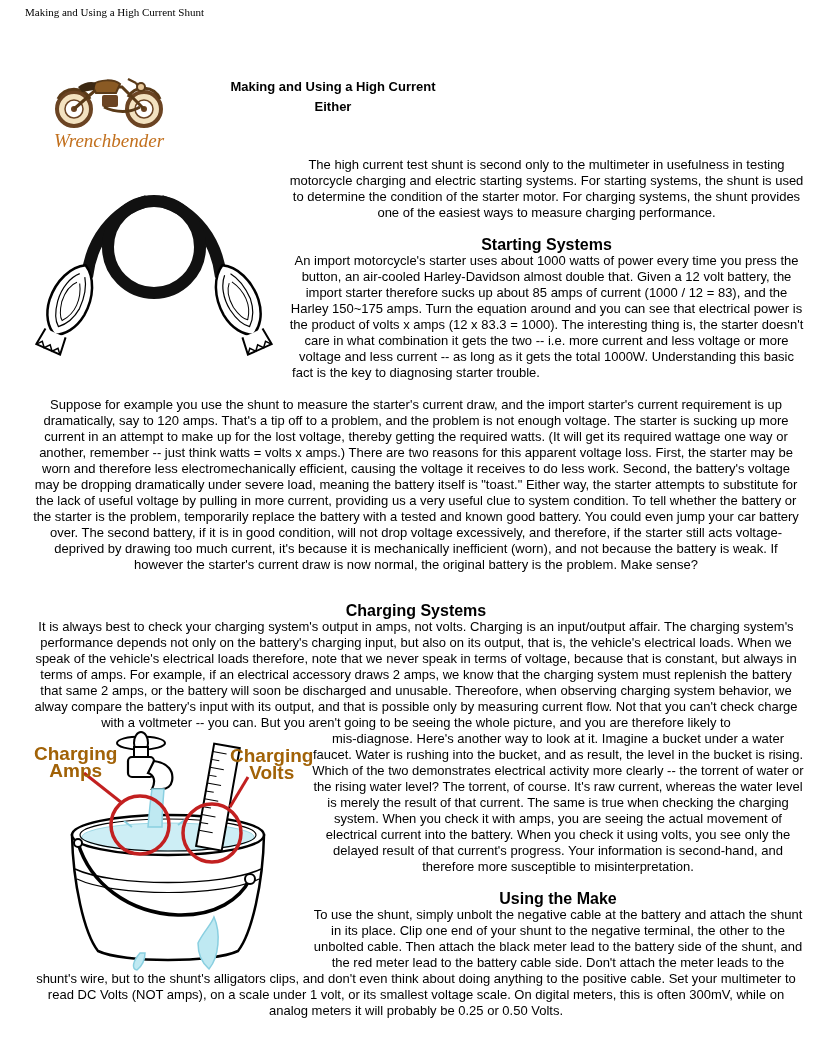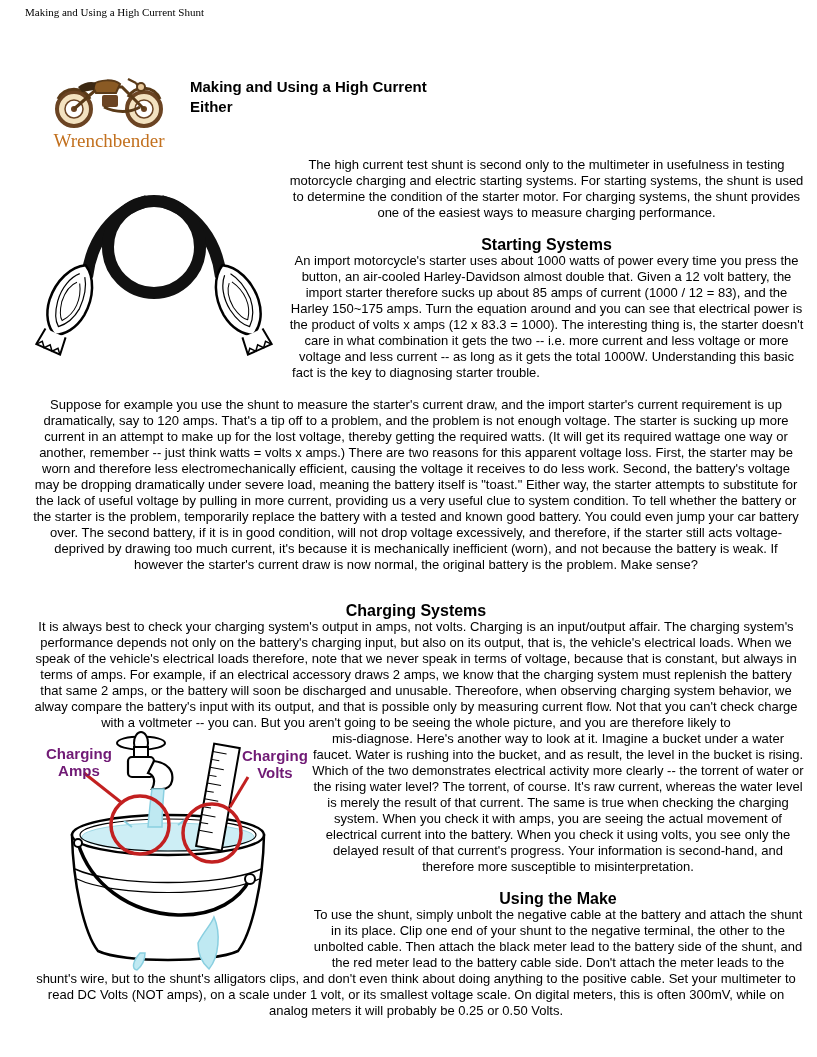--- a/index.html
+++ b/index.html
@@ -4,30 +4,30 @@
 <style>
   html,body{margin:0;padding:0;background:#ffffff;}
   .page{position:relative;width:817px;height:1057px;background:#fff;overflow:hidden;
         font-family:"Liberation Sans",sans-serif;font-size:13px;line-height:16px;color:#000;}
   .print-header{position:absolute;top:4px;left:25px;font-family:"Liberation Serif",serif;font-size:11px;}
   .print-footer{position:absolute;top:1034px;left:25px;font-family:"Liberation Serif",serif;font-size:11px;margin-top:48px;}
   .content{position:absolute;left:28px;top:55px;width:776px;}
   .masthead{display:flex;}
   .logo-block{width:162px;text-align:center;}
   .logo-block svg{display:block;margin:2px auto 0 auto;}
-  .brand{font-family:"Liberation Serif",serif;font-size:19px;color:#c2701e;margin-top:-2px;}
-  .title-block{width:286px;padding-top:22px;font-weight:bold;font-size:15px;line-height:20px;}
+  .brand{font-family:"Liberation Serif",serif;font-style:italic;font-size:19px;color:#c2701e;margin-top:-2px;}
+  .title-block{width:286px;padding-top:22px;text-align:center;font-weight:bold;font-size:13px;line-height:20px;}
   .article{margin-top:8px;text-align:center;}
   .article p{margin:0 0 16px 0;}
   .article p.no-gap{margin:0;}
   h3{font-size:16px;line-height:16px;margin:14px 0 0 0;}
   h3.big-gap{margin-top:30px;}
   .shunt-fig{float:left;width:252px;height:204px;margin:2px 9px 0 0;}
   .bucket-fig{float:left;width:278px;height:240px;margin:0 6px 0 0;position:relative;}
-  .fig-label{position:absolute;font-weight:bold;font-size:15px;line-height:17px;color:#701a75;white-space:pre-line;margin-left:12px;}
+  .fig-label{position:absolute;font-weight:bold;font-size:19px;line-height:17px;color:#a16207;white-space:pre-line;}
   .label-amps{left:6px;top:14px;}
   .label-volts{left:202px;top:16px;}
   .clear{clear:both;}
 </style>
 </head>
 <body>
 
 <div class="page">
 
   <div class="print-header">Making and Using a High Current Shunt</div>

